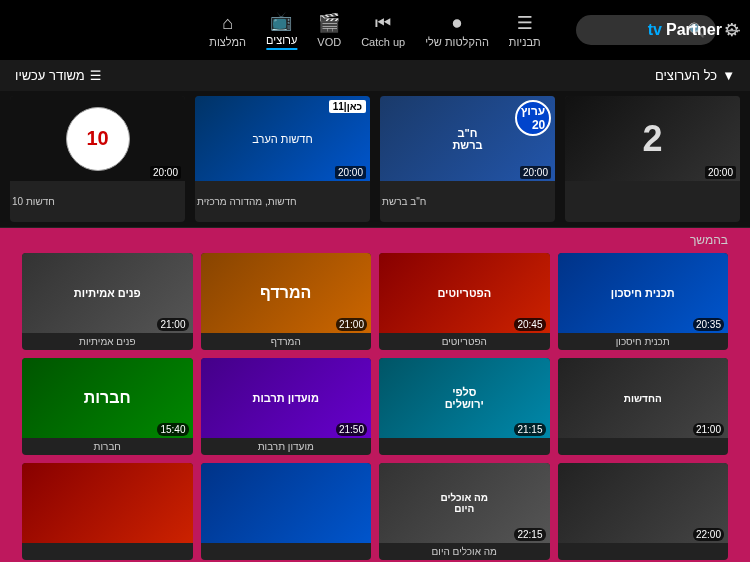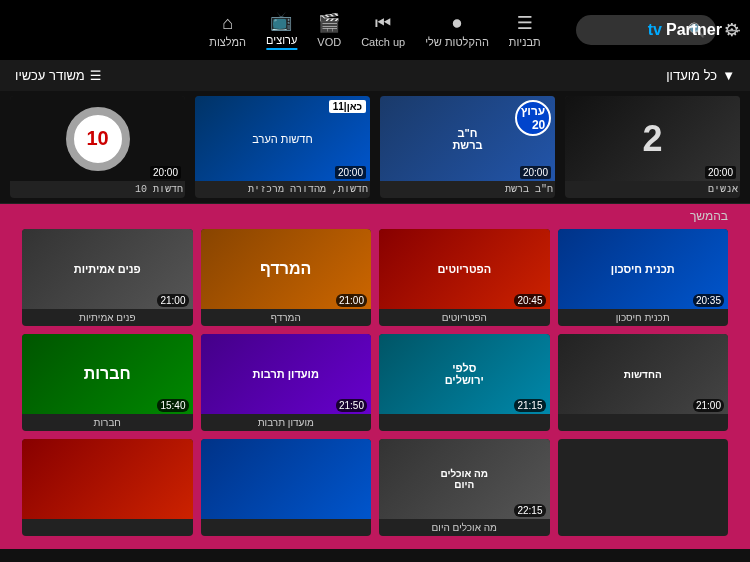--- a/index.html
+++ b/index.html
@@ -133,26 +133,25 @@
       background: rgba(0,0,0,0.7);
       color: #fff;
       font-size: 10px;
       padding: 1px 3px;
       border-radius: 2px;
       margin-left: 32px;
     }
     .channel-name {
       font-size: 10px;
       color: #ccc;
-      text-align: right;
-      padding: 3px 2px;
+      text-align: left;
+      padding: 15px 2px;
       white-space: nowrap;
       overflow: hidden;
       text-overflow: ellipsis;
-      font-family: Liberation Mono, monospace;
     }
 
     
     .grid-section {
       padding: 5px 22px;
       background: #be185d;
     }
     .grid-section-title {
       font-size: 12px;
       color: #ccc;
@@ -267,38 +266,37 @@
       <span style="font-size:14px;color:#aaa;">—</span>
       <span style="color:#fff;font-weight:bold;font-size:16px;">Partner</span>
       <span class="tv-text" style="color:#00aaff;font-weight:bold;font-size:16px;">tv</span>
     </div>
   </div>
 </nav>
 
 <div class="section-header">
   <div class="section-title">
     <span>▼</span>
-    <span>כל מועדון</span>
+    <span>כל הערוצים</span>
   </div>
   <div class="section-sort">
     <span>☰</span>
     <span>משודר עכשיו</span>
   </div>
 </div>
 
 <div class="channel-row">
 
   <div class="channel-card">
     <div class="channel-thumb">
       <div style="width:100%;height:100%;background:linear-gradient(135deg,#111,#333);display:flex;align-items:center;justify-content:center;">
         <span style="font-size:36px;font-weight:900;color:#ddd;">2</span>
       </div>
       <div class="time-badge">20:00</div>
     </div>
-    <div class="channel-name">אנשים</div>
   </div>
 
   <div class="channel-card">
     <div class="channel-thumb">
       <div style="width:100%;height:100%;background:linear-gradient(135deg,#111,#333);display:flex;align-items:center;justify-content:center;position:relative;">
 
         <div style="width:100%;height:100%;background:linear-gradient(135deg,#1a3a6a,#2255aa);position:absolute;top:0;left:0;display:flex;align-items:center;justify-content:center;flex-direction:column;">
           <span style="font-size:11px;font-weight:bold;color:#fff;text-align:center;">ח"ב<br>ברשת</span>
         </div>
 
@@ -317,21 +315,21 @@
         <div style="position:absolute;top:4px;right:4px;background:#fff;padding:1px 4px;border-radius:2px;font-size:10px;font-weight:900;color:#000;">כאן|11</div>
       </div>
       <div class="time-badge">20:00</div>
     </div>
     <div class="channel-name">חדשות, מהדורה מרכזית</div>
   </div>
 
   <div class="channel-card">
     <div class="channel-thumb">
       <div style="width:100%;height:100%;background:#111;display:flex;align-items:center;justify-content:center;">
-        <div style="width:64px;height:64px;background:#fff;border-radius:50%;display:flex;align-items:center;justify-content:center;border:8px solid #a3a3a3;">
+        <div style="width:64px;height:64px;background:#fff;border-radius:50%;display:flex;align-items:center;justify-content:center;border:1px solid #a3a3a3;">
           <span style="font-size:20px;font-weight:900;color:#cc0000;">10</span>
         </div>
       </div>
       <div class="time-badge">20:00</div>
     </div>
     <div class="channel-name">חדשות 10</div>
   </div>
 
 </div>
 
@@ -393,20 +391,23 @@
       <div class="grid-thumb thumb-green">
         <div class="thumb-overlay" style="font-size:16px;font-weight:bold;">חברות</div>
         <div class="grid-time">15:40</div>
       </div>
       <div class="grid-title">חברות</div>
     </div>
   </div>
 
   <div class="grid-row">
     <div class="grid-card">
+      <div class="grid-thumb thumb-dark">
+        <div class="grid-time">22:00</div>
+      </div>
       <div class="grid-title"></div>
     </div>
     <div class="grid-card">
       <div class="grid-thumb thumb-gray">
         <div class="thumb-overlay" style="font-size:10px;">מה אוכלים<br>היום</div>
         <div class="grid-time">22:15</div>
       </div>
       <div class="grid-title">מה אוכלים היום</div>
     </div>
     <div class="grid-card">

